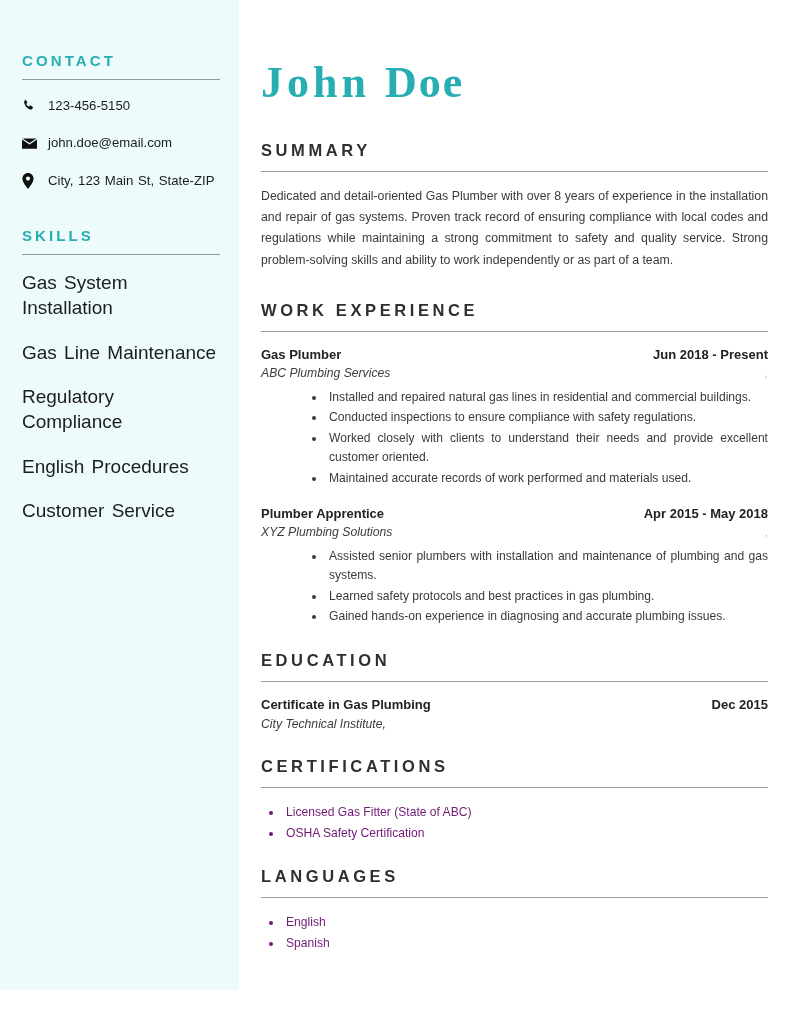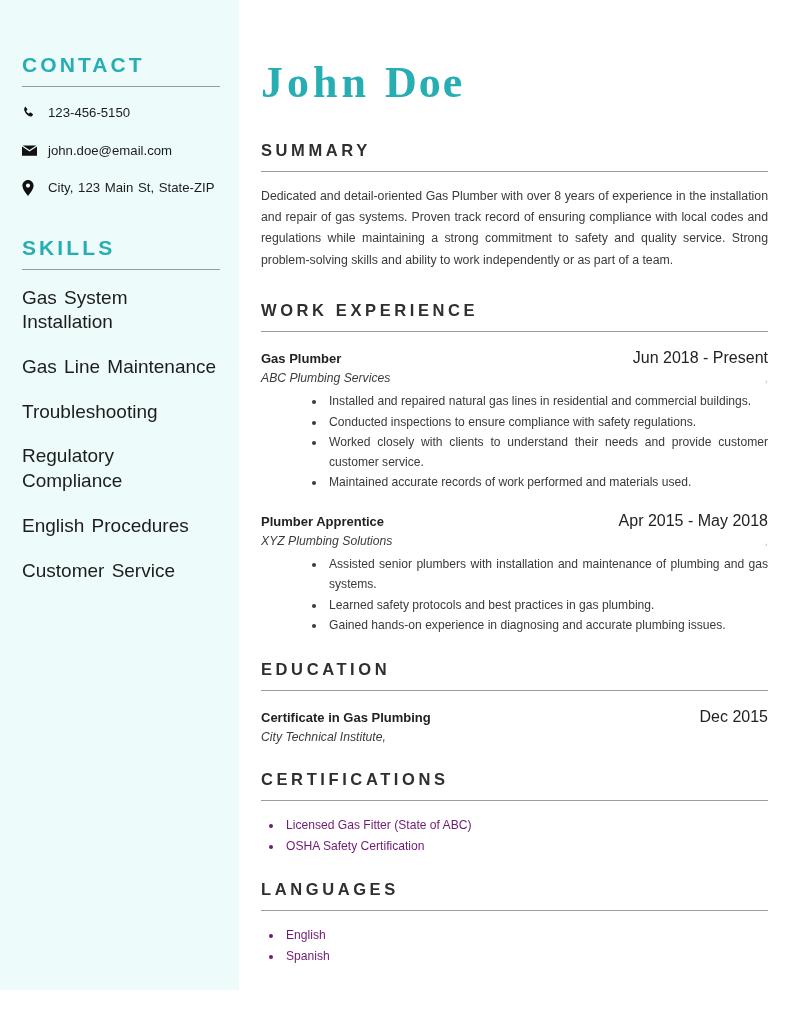--- a/index.html
+++ b/index.html
@@ -25,21 +25,21 @@
   .sidebar {
     width: 239px;
     height: 990px;
     background: #EDFBFB;
     box-sizing: border-box;
     padding: 52px 18px 0 22px;
     flex: 0 0 239px;
   }
   .side-heading {
     color: #27AEB3;
-    font-size: 21px;
+    font-size: 15px;
     font-weight: bold;
     letter-spacing: 3.1px;
     margin: 0 0 9px 0;
     line-height: 1.2;
   }
   .side-rule {
     border: 0;
     border-top: 1px solid #9a9a9a;
     margin: 0 0 16px 0;
     width: 198px;
@@ -129,22 +129,22 @@
     justify-content: space-between;
     align-items: baseline;
   }
   .entry-title {
     font-size: 13px;
     font-weight: bold;
     color: #222222;
     line-height: 1.45;
   }
   .entry-date {
-    font-size: 16px;
-    font-weight: normal;
+    font-size: 13px;
+    font-weight: bold;
     color: #222222;
     white-space: nowrap;
     line-height: 1.45;
   }
   .entry-sub {
     display: flex;
     justify-content: space-between;
     align-items: baseline;
     font-style: italic;
     font-size: 12.2px;
@@ -227,21 +227,20 @@
         <span class="contact-text">City, 123 Main St, State-ZIP</span>
       </div>
     </div>
 
     <div class="skills-block">
       <div class="side-heading">SKILLS</div>
       <hr class="side-rule">
 
       <div class="skill-item">Gas System Installation</div>
       <div class="skill-item">Gas Line Maintenance</div>
-      <div class="skill-item">Troubleshooting</div>
       <div class="skill-item">Regulatory Compliance</div>
       <div class="skill-item">English Procedures</div>
       <div class="skill-item">Customer Service</div>
     </div>
 
   </aside>
 
   <main class="main">
 
     <h1 class="name">
@@ -264,21 +263,21 @@
           <span class="entry-title">Gas Plumber</span>
           <span class="entry-date">Jun 2018 - Present</span>
         </div>
         <div class="entry-sub">
           <span>ABC Plumbing Services</span>
           <span class="entry-loc">,</span>
         </div>
         <ul class="bullets">
           <li>Installed and repaired natural gas lines in residential and commercial buildings.</li>
           <li>Conducted inspections to ensure compliance with safety regulations.</li>
-          <li>Worked closely with clients to understand their needs and provide customer customer service.</li>
+          <li>Worked closely with clients to understand their needs and provide excellent customer oriented.</li>
           <li>Maintained accurate records of work performed and materials used.</li>
         </ul>
       </div>
 
       <div class="entry">
         <div class="entry-head">
           <span class="entry-title">Plumber Apprentice</span>
           <span class="entry-date">Apr 2015 - May 2018</span>
         </div>
         <div class="entry-sub">

